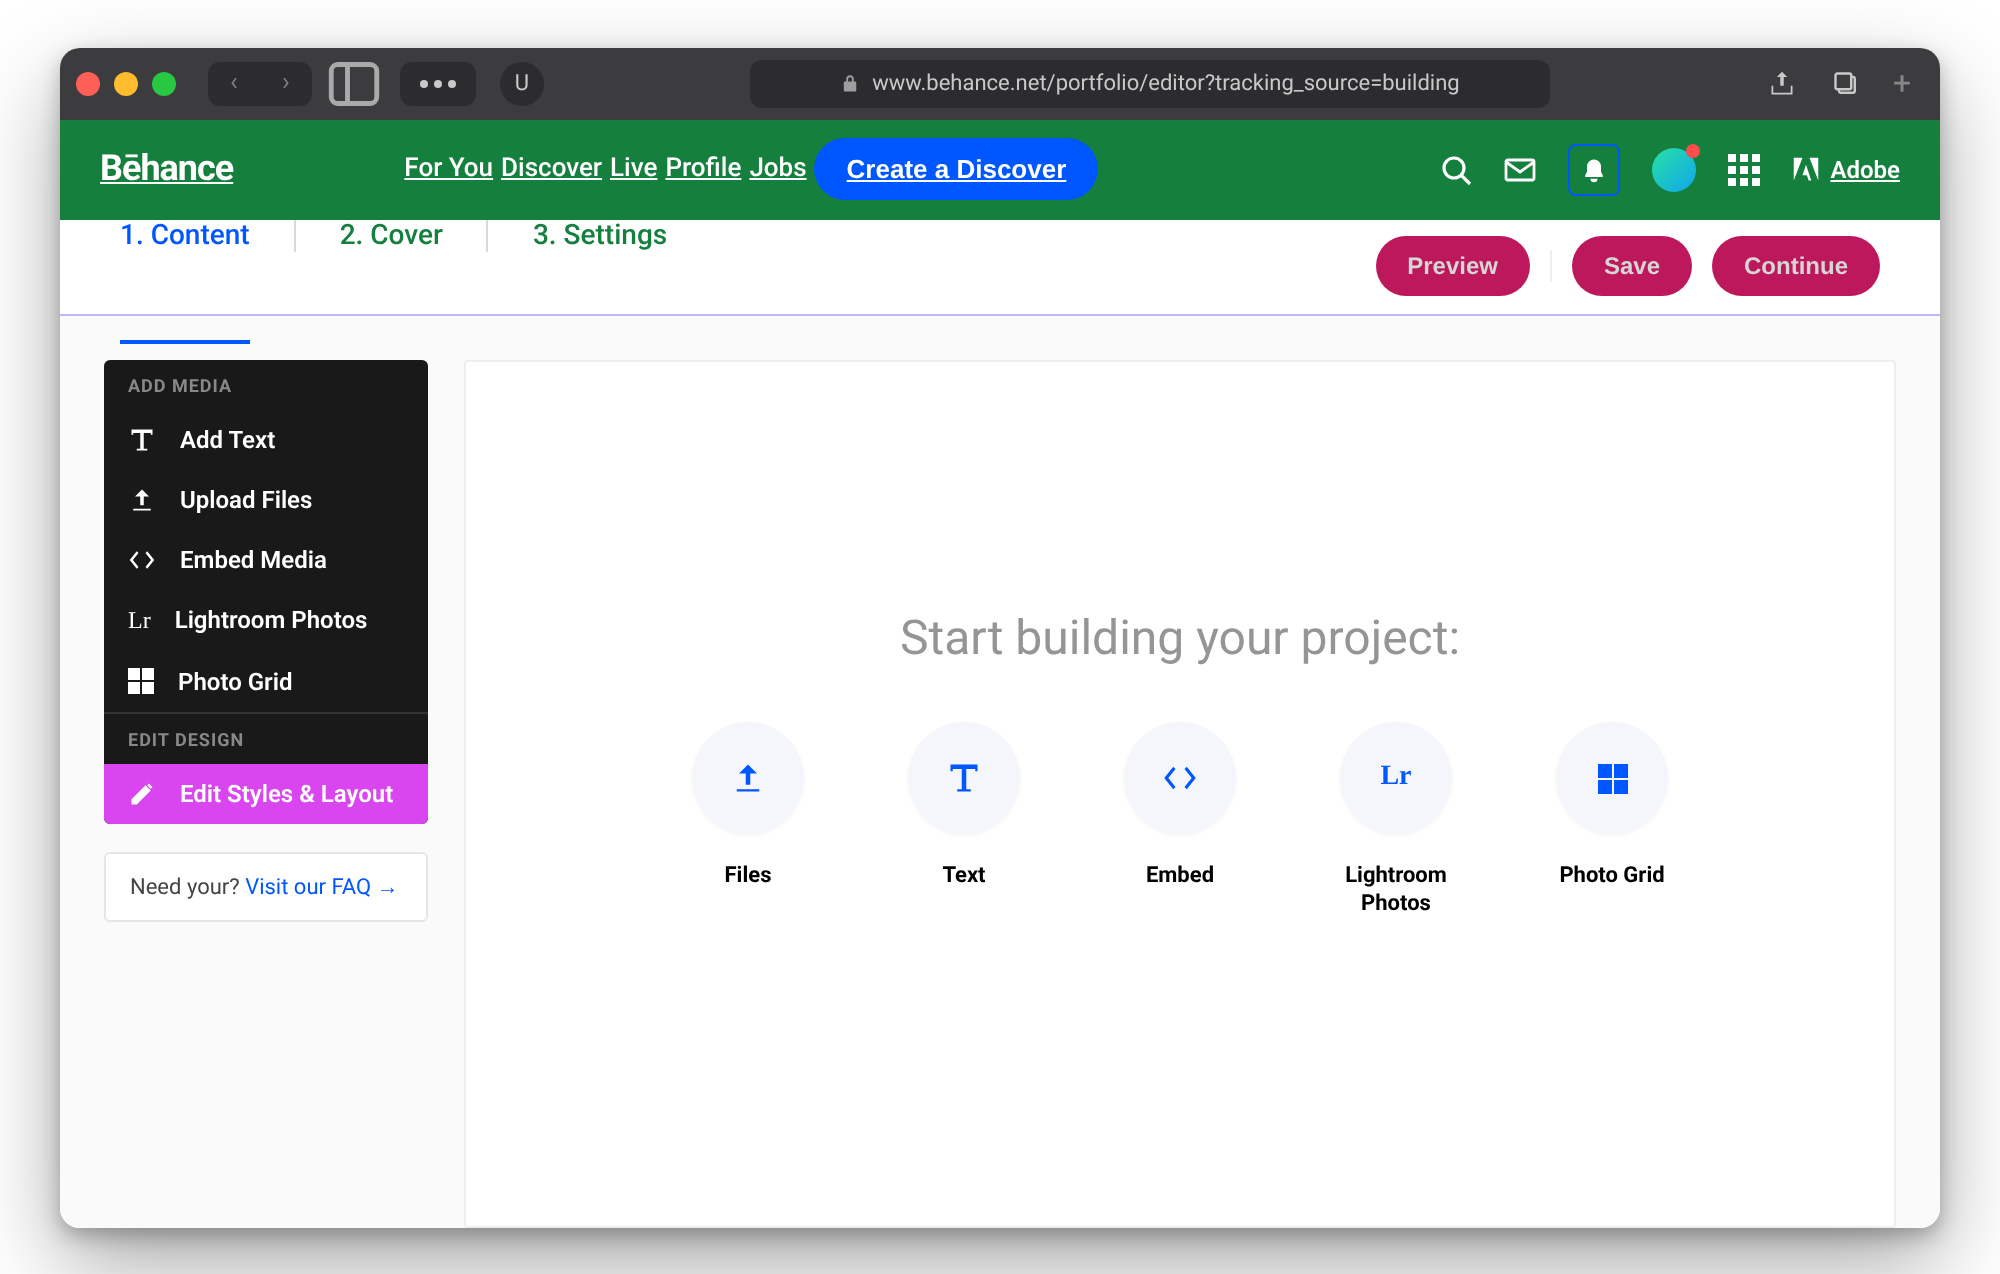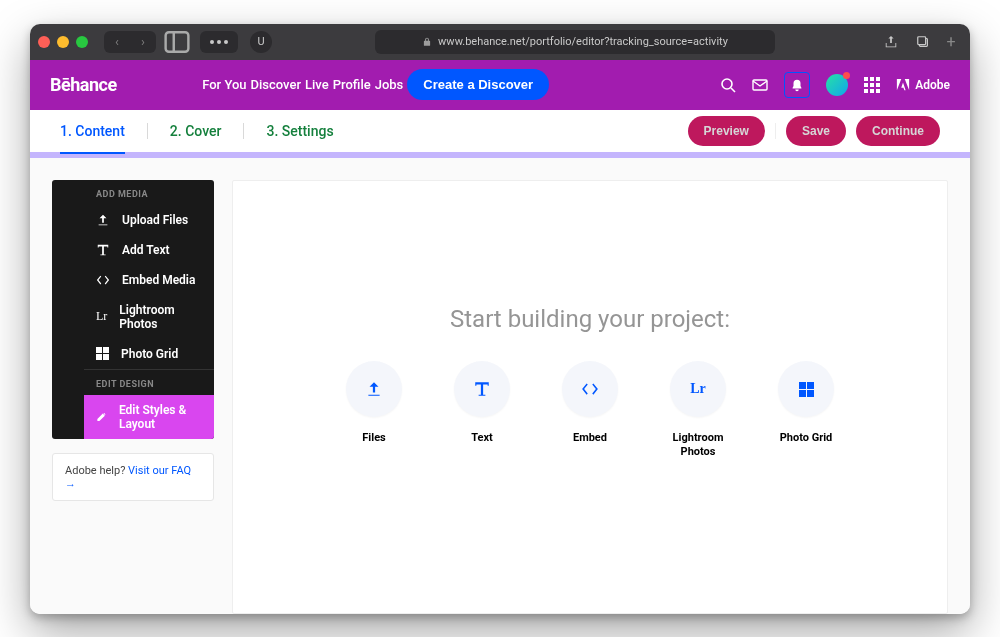--- a/index.html
+++ b/index.html
@@ -47,26 +47,27 @@
   .three-dot {display:flex; gap:3px;}
   .three-dot span{width:4px;height:4px;border-radius:50%;background:#c9c9c9;}
   .urlbar { flex:1; max-width:400px; margin:0 auto; height:24px; background:#2c2b2e; border-radius:6px; display:flex; align-items:center; justify-content:center; color:#c9c9c9; font-size:11px; gap:6px; }
   .urlbar svg{width:10px;height:10px;fill:#9d9d9d;}
   .tab-plus{width:22px; height:34px; display:flex; align-items:center; justify-content:center; color:#888; font-size:16px;}
   .toolbar-icon svg{width:14px;height:14px;fill:#c9c9c9;}
 
   
   .site-header {
     height: 50px;
-    background: #a21caf;
+    background: #15803d;
     display: flex;
     align-items: center;
     padding: 0 20px;
     color: #fff;
     font-size: 13px;
+    text-decoration: underline;
   }
   .logo { font-weight: 700; font-size: 18px; letter-spacing: 0; }
   .logo .be { letter-spacing: -.5px; }
   .site-nav { display:flex; gap:4px; margin:0 auto; align-items:center; }
   .site-nav a { color:#fff; text-decoration:none; font-weight:500; font-size:13px; }
   .btn-blue { background:#0057ff; color:#fff; border:none; padding:8px 16px; border-radius:20px; font-weight:600; font-size:13px; cursor:pointer; }
   .header-right{ display:flex; align-items:center; gap:16px; margin-left:auto; }
   .header-right .ico svg{ width:16px; height:16px; fill:#fff; }
   .header-right .ico{ display:flex; align-items:center; justify-content:center; cursor:pointer; }
   .bell-box{ width:26px;height:26px;border:1px solid #0057ff; border-radius:4px; display:flex;align-items:center;justify-content:center;}
@@ -75,39 +76,38 @@
   .apps-grid{ display:grid; grid-template-columns:repeat(3,4px); grid-auto-rows:4px; gap:2px;}
   .apps-grid span{background:#fff;}
   .adobe-logo{ display:flex; align-items:center; gap:5px; font-size:12px; font-weight:600; color:#fff;}
   .adobe-logo svg{width:14px;height:14px;fill:#fff;}
 
   
   .steps {
     height: 48px;
     background: #fff;
     display:flex;
-    align-items:center;
     padding: 0 30px;
-    border-bottom:6px solid #c4b5fd;
+    border-bottom:1px solid #c4b5fd;
     font-size:14px;
     gap:22px;
   }
   .step{ color:#15803d; font-weight:500; cursor:pointer; position:relative;}
   .step.active{ color:#0057ff;}
   .step.active::after{content:"";position:absolute;left:0;right:0;bottom:-15px;height:2px;background:#0057ff;}
   .vdiv{width:1px;height:16px;background:#d9d9d9;}
   .step-actions{ margin-left:auto; display:flex; gap:10px; align-items:center;}
   .ghost-btn{ background:#be185d; color:#d6d6d6; border:none; padding:8px 16px; border-radius:20px; font-size:12px; font-weight:600; cursor:not-allowed;}
   .ghost-div{width:1px;height:16px;background:#eee;}
 
   
   .main{ flex:1; background:#fafafa; display:flex; padding:22px 22px 0 22px; gap:18px; overflow:hidden;}
 
   .sidebar{ width:162px; display:flex; flex-direction:column; gap:14px;}
-  .panel{ background:#191919; color:#fff; border-radius:3px; overflow:hidden;padding-left:32px;}
+  .panel{ background:#191919; color:#fff; border-radius:3px; overflow:hidden;}
   .panel-h{ font-size:9px; letter-spacing:.5px; font-weight:700; color:#888; padding:9px 12px 6px;}
   .side-item{ display:flex; align-items:center; gap:12px; padding:8px 12px; font-size:12px; color:#fff; cursor:pointer;}
   .side-item:hover, .side-item:last-child{background:#d946ef;}
   .side-item svg{width:14px;height:14px;fill:#fff;}
   .side-item .tt{font-weight:600;}
   .side-item .lr{font-family:Georgia,serif; font-size:12px;}
   .side-grid{display:grid;grid-template-columns:6px 6px;grid-template-rows:6px 6px;gap:1px;}
   .side-grid span{background:#fff;}
   .panel-divider{height:1px;background:#333;}
   .help{ background:#fff; border:1px solid #e6e6e6; border-radius:3px; padding:10px 12px; font-size:11px; color:#444;}
@@ -152,21 +152,21 @@
             <span></span>
             <span></span>
             <span></span>
           </div>
         </div>
       <div class="pill" style="padding:0;width:22px;border-radius:50%;">U</div>
       <div class="urlbar">
         <svg viewBox="0 0 16 16">
             <path d="M8 1a3 3 0 0 0-3 3v2H4a1 1 0 0 0-1 1v6a1 1 0 0 0 1 1h8a1 1 0 0 0 1-1V7a1 1 0 0 0-1-1h-1V4a3 3 0 0 0-3-3zm0 1.5A1.5 1.5 0 0 1 9.5 4v2h-3V4A1.5 1.5 0 0 1 8 2.5z"></path>
           </svg>
-        <span>www.behance.net/portfolio/editor?tracking_source=activity</span>
+        <span>www.behance.net/portfolio/editor?tracking_source=building</span>
       </div>
     </div>
     <div class="toolbar-right">
       <div class="tool-icon toolbar-icon">
           <svg viewBox="0 0 16 16">
             <path d="M8 1l3 3h-2v5H7V4H5l3-3zM3 9v4h10V9h1v5H2V9h1z"></path>
           </svg>
         </div>
       <div class="tool-icon toolbar-icon">
           <svg viewBox="0 0 16 16">
@@ -244,29 +244,29 @@
   </div>
 
   <div class="main">
 
     <div class="sidebar">
       <div class="panel">
         <div class="panel-h">ADD MEDIA</div>
 
         <div class="side-item">
           <svg viewBox="0 0 16 16">
+              <path d="M2 2h12v3h-1V4H9v9h2v1H5v-1h2V4H3v1H2z"></path>
+            </svg>
+          <span class="tt">Add Text</span>
+        </div>
+        <div class="side-item">
+          <svg viewBox="0 0 16 16">
               <path d="M8 2l4 4H9v5H7V6H4l4-4zM3 13h10v1H3z"></path>
             </svg>
           <span class="tt">Upload Files</span>
-        </div>
-        <div class="side-item">
-          <svg viewBox="0 0 16 16">
-              <path d="M2 2h12v3h-1V4H9v9h2v1H5v-1h2V4H3v1H2z"></path>
-            </svg>
-          <span class="tt">Add Text</span>
         </div>
         <div class="side-item">
           <svg viewBox="0 0 16 16">
               <path d="M5 3L1 8l4 5 1-1-3.2-4L6 4zM11 3l4 5-4 5-1-1 3.2-4L10 4z"></path>
             </svg>
           <span class="tt">Embed Media</span>
         </div>
         <div class="side-item">
           <span class="lr">Lr</span>
           <span class="tt">Lightroom Photos</span>
@@ -284,21 +284,21 @@
         <div class="panel-h">EDIT DESIGN</div>
         <div class="side-item">
           <svg viewBox="0 0 16 16">
               <path d="M2 11l8-8 3 3-8 8H2v-3zm10-9l2 2-1 1-2-2 1-1z"></path>
             </svg>
           <span class="tt">Edit Styles &amp; Layout</span>
         </div>
       </div>
 
       <div class="help">
-        <span>Adobe help? </span><a>Visit our FAQ →</a>
+        <span>Need your? </span><a>Visit our FAQ →</a>
       </div>
     </div>
 
     <div class="canvas">
       <h2>Start building your project:</h2>
       <div class="add-row">
 
         <div class="add-tile">
           <div class="circle">
               <svg viewBox="0 0 16 16">

